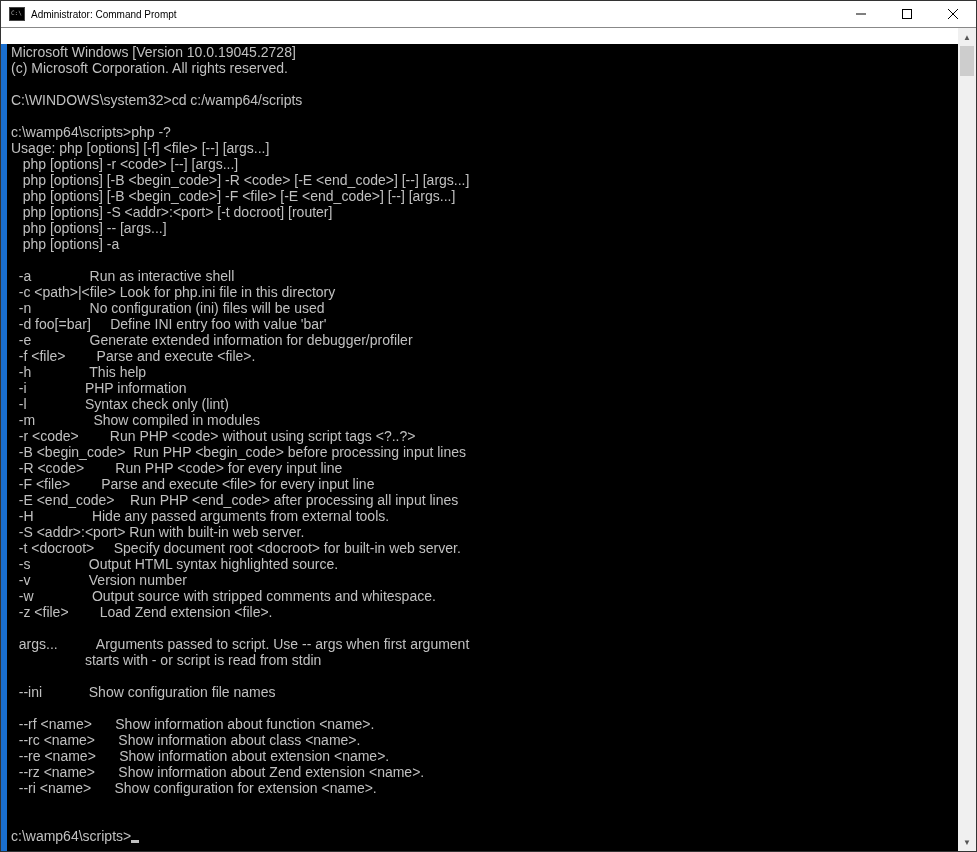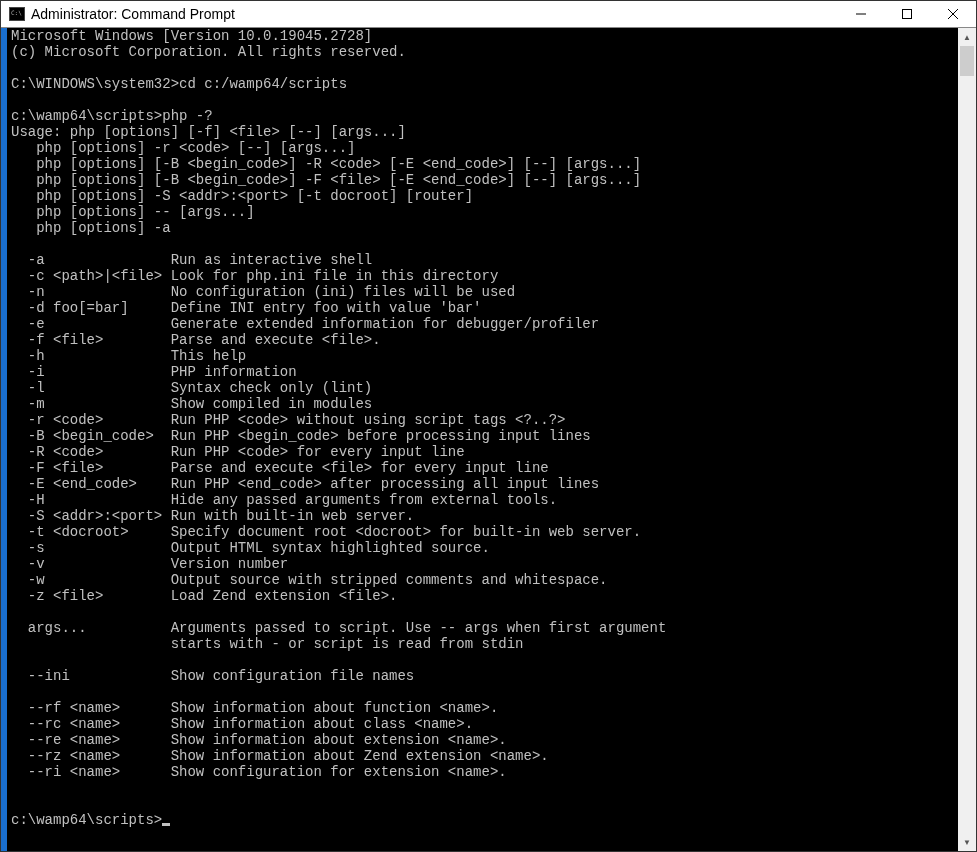--- a/index.html
+++ b/index.html
@@ -39,21 +39,21 @@
   .title-icon::after {
     content: "C:\\";
     color: #aaa;
     font-size: 6px;
     position: absolute;
     top: 1px;
     left: 1px;
     font-family: monospace;
   }
   .title-text {
-    font-size: 14px;
+    font-size: 10px;
     color: #000;
     flex: 1;
   }
   .win-controls {
     display: flex;
     height: 100%;
   }
   .win-btn {
     width: 46px;
     height: 100%;
@@ -68,27 +68,28 @@
   .client {
     flex: 1;
     display: flex;
     background: #fff;
     overflow: hidden;
   }
   .console {
     flex: 1;
     background: #000;
     color: #c0c0c0;
-    font-family: Liberation Mono, monospace;
+    font-family: Liberation Sans, sans-serif;
     font-size: 14px;
     line-height: 16px;
     padding: 0 0 0 4px;
     white-space: pre;
     overflow: hidden;
     border-left: 6px solid #1a6fcf;
+    margin-top: 16px;
   }
   .scrollbar {
     width: 18px;
     background: #f0f0f0;
     position: relative;
   }
   .scroll-up, .scroll-down {
     position: absolute;
     width: 18px;
     height: 18px;

